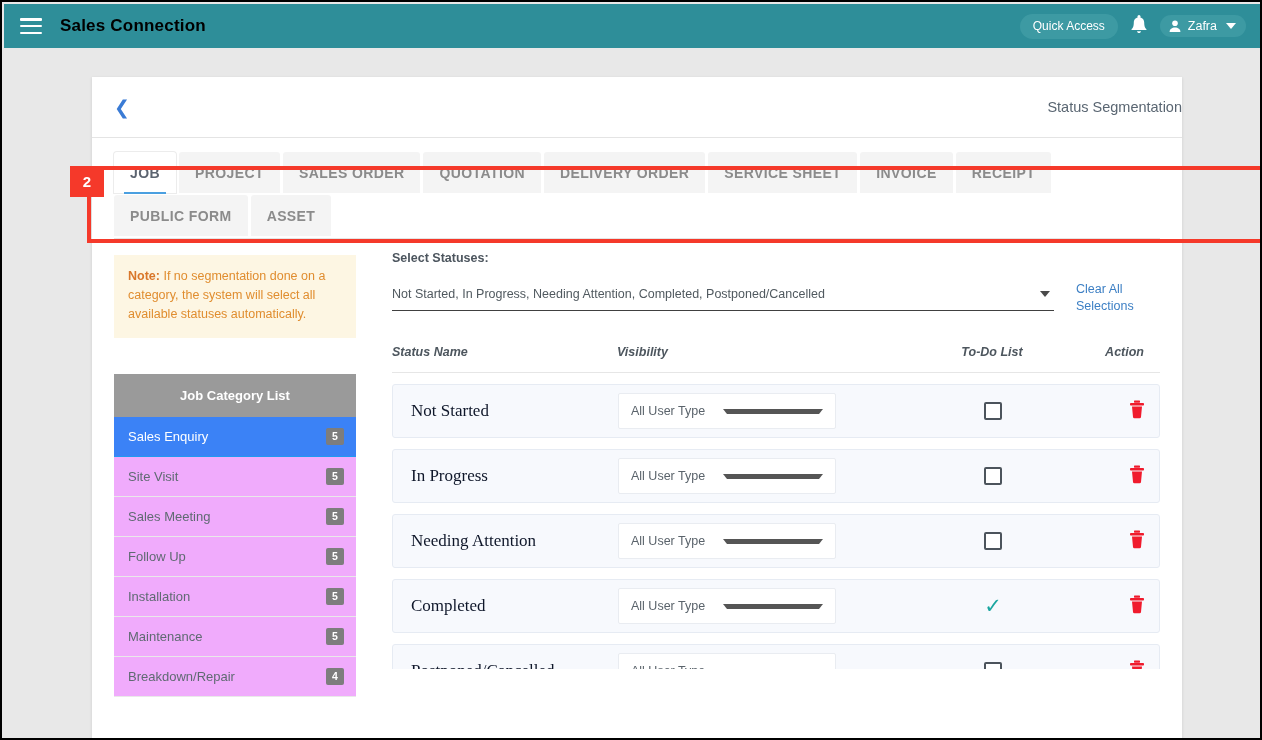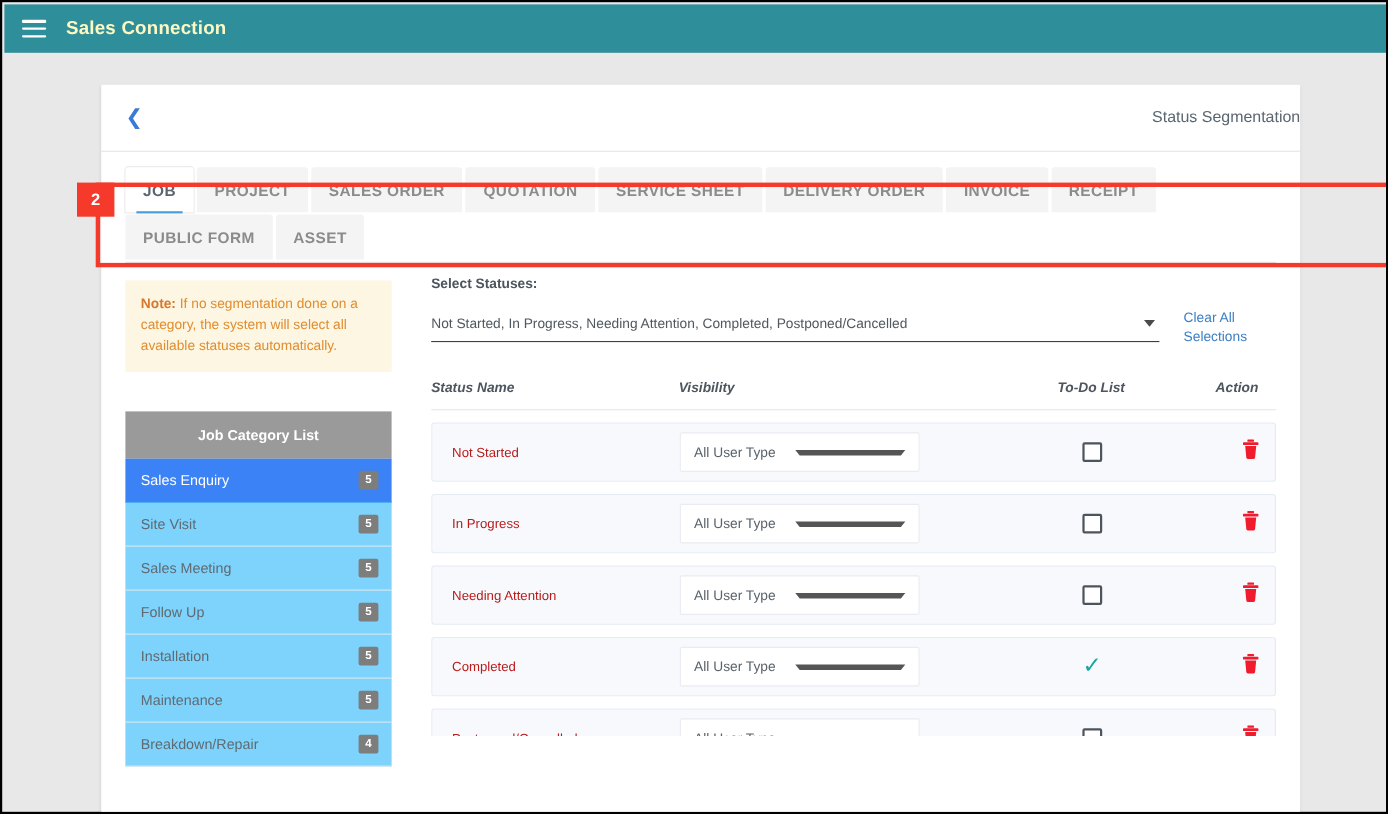--- a/index.html
+++ b/index.html
@@ -25,21 +25,21 @@
     display: flex; align-items: center;
   }
   .hamburger {
     width: 22px; height: 16px;
     margin-left: 16px; margin-right: 18px;
     display: flex; flex-direction: column; justify-content: space-between;
     cursor: pointer;
   }
   .hamburger i { display: block; height: 2.5px; background: #fff; border-radius: 1px; }
   .app-title {
-    color: #fef9c3; font-size: 17px; font-weight: bold;
+    color: #000000; font-size: 17px; font-weight: bold;
     letter-spacing: .2px;
   }
   .topbar-right {
     margin-left: auto; margin-right: 14px;
     display: flex; align-items: center; gap: 10px;
   }
   .pill {
     background: #3d9aa3;
     color: #ffffff;
     border-radius: 14px;
@@ -163,21 +163,21 @@
     font-size: 13px; font-weight: bold;
     text-align: center;
     padding: 14px 0;
     margin-top: 36px;
   }
   .cat-item {
     display: flex; align-items: center; justify-content: space-between;
     padding: 11px 12px 11px 14px;
     border-bottom: 1px solid #e9e9e9;
     font-size: 13px; color: #5f6a72;
-    background: #7dd3fc;
+    background: #f0abfc;
     cursor: pointer;
   }
   .cat-item.active { background: #3b82f6; color: #ffffff; border-bottom-color: #1f9bf0; gap: 32px; }
   .cat-count {
     background: #7d7d7d; color: #ffffff;
     font-size: 10.5px; font-weight: bold;
     border-radius: 2px;
     padding: 2px 6px 3px;
     min-width: 18px; text-align: center;
   }
@@ -224,21 +224,21 @@
 
   .row {
     display: flex; align-items: center;
     background: #f7f9fd;
     border: 1px solid #e6ebf3;
     border-radius: 3px;
     height: 54px;
     margin-top: 11px;
     padding-left: 18px;
   }
-  .row-status { width: 207px; font-size: 12px; color: #b91c1c; }
+  .row-status { width: 207px; font-size: 17px; color: #0f172a; font-family: Liberation Serif, serif; }
   .row-vis { width: 300px; }
   .vis-select {
     background: #ffffff;
     border: 1px solid #e9ecf1;
     border-radius: 2px;
     height: 36px; width: 218px;
     display: flex; align-items: center;
     padding: 0 12px;
     font-size: 12.5px; color: #5a636b;
     cursor: pointer;
@@ -270,37 +270,55 @@
 <div id="screen">
 
   <div class="topbar">
     <div class="hamburger">
       <i></i>
         <i></i>
         <i></i>
     </div>
     <div class="app-title">Sales Connection</div>
 
+    <div class="topbar-right">
+      <div class="pill">Quick Access</div>
+      <div class="bell">
+        <svg width="22" height="24" viewBox="0 0 22 24">
+          <path d="M11 3.2c-3.1 0-5.2 2.3-5.2 5.3 0 4.6-1.4 5.8-2.2 6.7-.3.3-.1.9.4.9h14c.5 0 .7-.6.4-.9-.8-.9-2.2-2.1-2.2-6.7 0-3-2.1-5.3-5.2-5.3z" fill="#ffffff"></path>
+          <circle cx="11" cy="2.6" r="1.5" fill="#ffffff"></circle>
+          <path d="M9 17.2c.2 1.1 1 1.9 2 1.9s1.8-.8 2-1.9z" fill="#ffffff"></path>
+        </svg>
+      </div>
+      <div class="userpill">
+        <svg width="14" height="14" viewBox="0 0 14 14">
+          <circle cx="7" cy="4.2" r="2.8" fill="#ffffff"></circle>
+          <path d="M1.6 13c0-3 2.4-4.6 5.4-4.6s5.4 1.6 5.4 4.6z" fill="#ffffff"></path>
+        </svg>
+        <span>Zafra</span>
+        <span class="caret"></span>
+      </div>
+    </div>
   </div>
 
   <div class="page-card">
 
     <div class="page-head">
       <div class="back-arrow">❮</div>
       <div class="page-title">Status Segmentation</div>
     </div>
 
     <div class="tabs-wrap">
       <div class="tabrow" id="tabrow">
           <div class="tab active"><span>JOB</span></div>
           <div class="tab"><span>PROJECT</span></div>
           <div class="tab"><span>SALES ORDER</span></div>
           <div class="tab"><span>QUOTATION</span></div>
+          <div class="tab"><span>DELIVERY ORDER</span></div>
           <div class="tab"><span>SERVICE SHEET</span></div>
-          <div class="tab"><span>DELIVERY ORDER</span></div>
           <div class="tab"><span>INVOICE</span></div>
           <div class="tab"><span>RECEIPT</span></div>
           <div class="tab"><span>PUBLIC FORM</span></div>
           <div class="tab"><span>ASSET</span></div>
         </div>
       <div class="tabs-underline"></div>
     </div>
 
     <div class="body-area">
 

